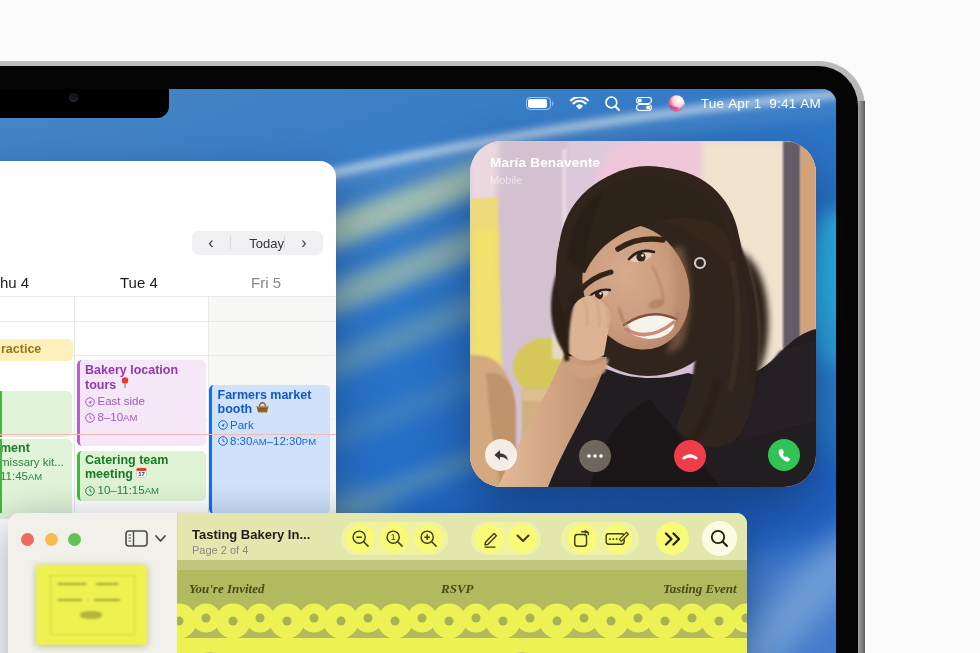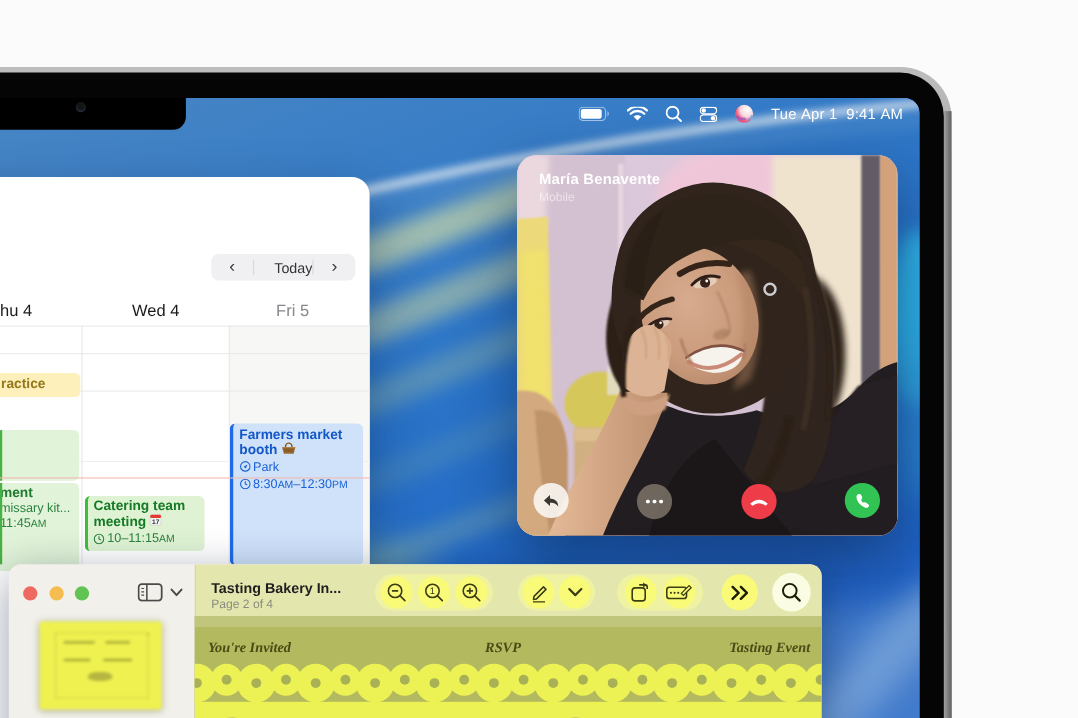--- a/index.html
+++ b/index.html
@@ -26,21 +26,21 @@
           color:#9b9ba1;font-size:14px;display:flex;align-items:center;padding-left:10px;box-sizing:border-box;}
   #todayc{left:232px;top:70px;width:131px;height:24px;border-radius:7px;background:#f0f0f2;
           display:flex;align-items:center;font-size:13px;color:#333;}
   .dayh{font-size:15px;color:#1b1b1d;top:113px;}
   .ev{border-radius:5px;overflow:hidden;box-sizing:border-box;line-height:14px;}
   .ev .t{font-weight:bold;font-size:12.5px;}
   .ev .d{font-size:11.5px;}
   .ev .d svg{vertical-align:-1.5px;margin-right:2.5px;}
   #redline{left:40px;right:0;top:273px;height:1px;background:#f2b9b4;}
   
-  #ft{left:470px;top:52px;width:346px;height:346px;border-radius:18px;overflow:hidden;
+  #ft{left:470px;top:52px;width:346px;height:346px;border-radius:32px;overflow:hidden;
       box-shadow:0 22px 55px rgba(0,20,50,.45);background:#d7c5d6;}
   #ftname{left:20px;top:14px;color:#fff;font-weight:bold;font-size:13.5px;letter-spacing:.2px;}
   #ftmob{left:20px;top:33px;color:rgba(255,255,255,.55);font-size:11px;}
   .fbtn{width:32px;height:32px;border-radius:50%;display:flex;align-items:center;justify-content:center;}
   
   #pv{left:8px;top:424px;width:739px;height:240px;border-radius:11px;overflow:hidden;
       background:#f1f0ea;box-shadow:0 10px 40px rgba(0,20,50,.4);}
   #pv .tbar{left:169px;top:0;width:570px;height:47px;background:#e4e7ad;}
   #pv .doc{left:169px;top:47px;width:570px;height:200px;background:#b2b95e;}
   #pv .vdiv{left:169px;top:0;width:1px;height:240px;background:rgba(0,0,0,.07);}
@@ -145,39 +145,54 @@
   <div id="cal" class="abs">
     <div class="abs satshade"></div>
     <div id="todayc" class="abs">
       <span style="width:38px;text-align:center;color:#3a3a3c;font-size:16px;line-height:22px">‹</span>
       <span style="width:1px;height:14px;background:#d9d9dd"></span>
       <span style="flex:1;text-align:right">Today</span>
       <span style="width:1px;height:14px;background:#d9d9dd"></span>
       <span style="width:38px;text-align:center;color:#3a3a3c;font-size:16px;line-height:22px">›</span>
     </div>
     <div class="abs dayh" style="left:40px">hu 4</div>
-    <div class="abs dayh" style="left:160px">Wed 4</div>
+    <div class="abs dayh" style="left:160px">Tue 4</div>
     <div class="abs dayh" style="left:291px;color:#87878c">Fri 5</div>
     <div class="abs vline" style="left:114px"></div>
     <div class="abs vline" style="left:248px"></div>
     <div class="abs hline" style="top:135px"></div>
     <div class="abs hline" style="top:160px"></div>
     <div class="abs hline" style="top:194px"></div>
     <div class="abs hline" style="top:258px;background:#efefef"></div>
 
     <div class="abs ev" style="left:0;top:178px;width:113px;height:22px;background:#fdf0bb;">
       <div class="t" style="color:#96781a;padding:3px 0 0 41px">ractice</div>
       </div>
     <div class="abs ev" style="left:0;top:230px;width:112px;height:46px;background:#e1f3d8;"></div>
     <div class="abs ev" style="left:0;top:278px;width:112px;height:80px;background:#e1f3d8;color:#2c8140;">
       <div class="t" style="padding:2px 0 0 40px;color:#1d7a2e">ment</div>
       <div class="d" style="padding-left:40px">missary kit...</div>
       <div class="d" style="padding-left:40px">11:45<span style="font-size:9.5px">AM</span></div>
       </div>
-    <div class="abs ev" style="left:117px;top:290px;width:109px;height:50px;background:#dff3d4;border-left:3.5px solid #41bd3c;color:#2c8140;">
+    <div class="abs ev" style="left:117px;top:199px;width:129px;height:86px;background:#f5e6f8;border-left:3.5px solid #b75fd1;color:#a258be;">
+      <div class="t" style="color:#8e3caa;padding:3px 0 0 5px">Bakery location</div>
+      <div class="t" style="color:#8e3caa;padding:0 0 0 5px">tours <svg width="10" height="12" viewBox="0 0 10 12">
+            <circle cx="5" cy="3.4" r="3.2" fill="#e33b30"></circle>
+            <rect x="4.4" y="6" width="1.2" height="5" rx="0.6" fill="#8c8c90"></rect>
+          </svg></div>
+      <div class="d" style="padding:2px 0 0 5px"><svg width="10" height="10" viewBox="0 0 10 10">
+            <circle cx="5" cy="5" r="4.3" fill="none" stroke="#a258be"></circle>
+            <path d="M3.4,5.4 L6.8,3.2 L5.6,6.8 Z" fill="#a258be"></path>
+          </svg>East side</div>
+      <div class="d" style="padding:2px 0 0 5px"><svg width="10" height="10" viewBox="0 0 10 10">
+            <circle cx="5" cy="5" r="4.3" fill="none" stroke="#a258be"></circle>
+            <path d="M5,2.6 L5,5 L6.8,6" stroke="#a258be" fill="none"></path>
+          </svg>8–10<span style="font-size:9.5px">AM</span></div>
+      </div>
+    <div class="abs ev" style="left:117px;top:290px;width:129px;height:50px;background:#dff3d4;border-left:3.5px solid #41bd3c;color:#2c8140;">
       <div class="t" style="color:#157a26;padding:2px 0 0 5px">Catering team</div>
       <div class="t" style="color:#157a26;padding:0 0 0 5px">meeting <svg width="11" height="11" viewBox="0 0 11 11">
             <rect x="0.5" y="1" width="10" height="9.5" rx="1.5" fill="#f3f3f3" stroke="#bbb" stroke-width=".5"></rect>
             <rect x="0.5" y="1" width="10" height="3" rx="1.5" fill="#e33b30"></rect>
             <text x="5.5" y="9" font-size="6" text-anchor="middle" fill="#333">17</text>
           </svg></div>
       <div class="d" style="padding:2px 0 0 5px"><svg width="10" height="10" viewBox="0 0 10 10">
             <circle cx="5" cy="5" r="4.3" fill="none" stroke="#2c8140"></circle>
             <path d="M5,2.6 L5,5 L6.8,6" stroke="#2c8140" fill="none"></path>
           </svg>10–11:15<span style="font-size:9.5px">AM</span></div>

